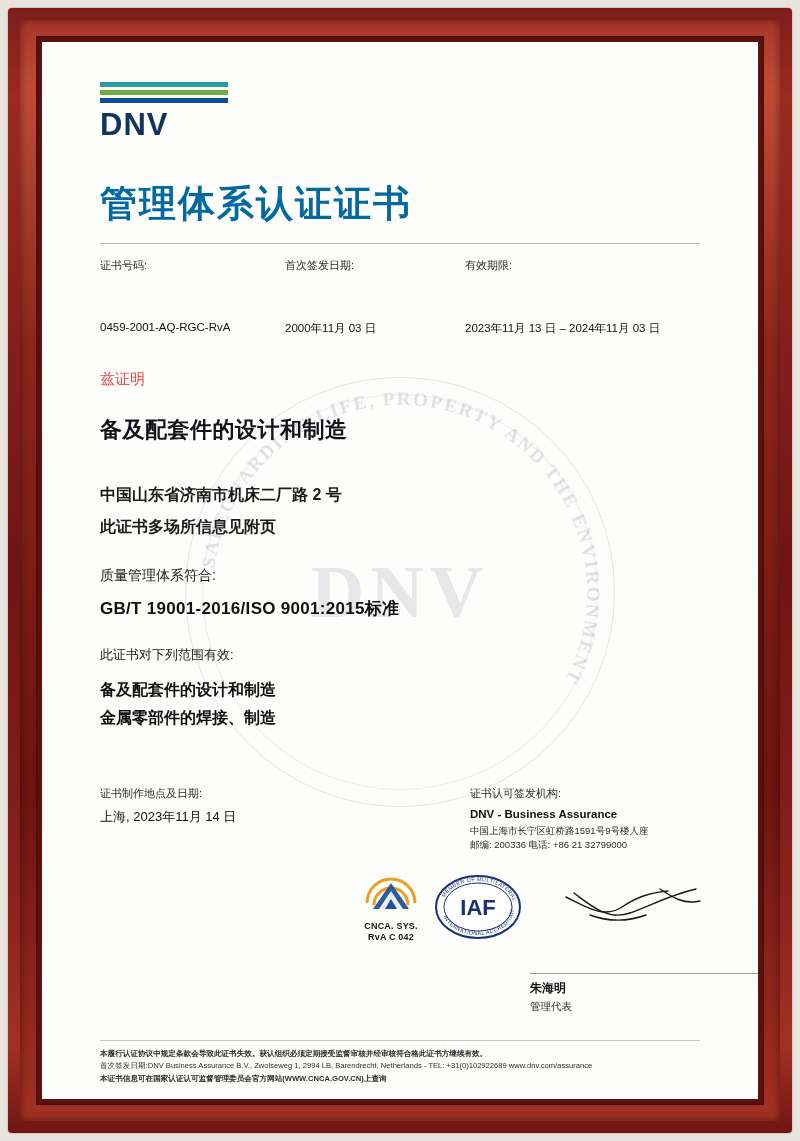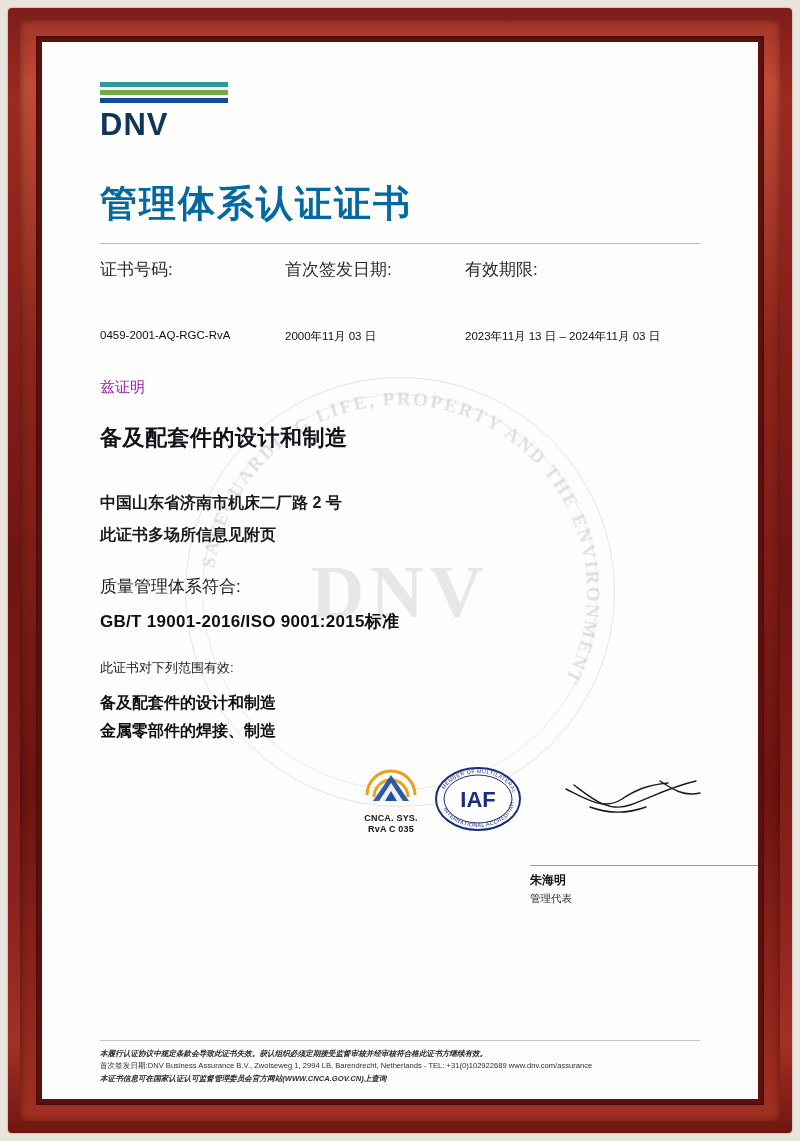--- a/index.html
+++ b/index.html
@@ -123,50 +123,50 @@
   
   .meta-row {
     display: flex;
     margin-top: 14px;
   }
   .meta-col { padding-right: 24px; }
   .meta-col.c1 { width: 185px; }
   .meta-col.c2 { width: 180px; }
   .meta-col.c3 { flex: 1; }
   .meta-label {
-    font-size: 17px;
+    font-size: 11px;
     color: #2c2c2c;
     margin-bottom: 17px;
   }
   .meta-value {
     font-size: 11.5px;
     color: #111;
     margin-top: 48px;
   }
   .body { margin-top: 34px; }
   .hereby {
     font-size: 15px;
-    color: #a21caf;
+    color: #ef4444;
     margin-bottom: 26px;
   }
   .company {
     font-size: 22px;
     font-weight: 700;
     color: #11121a;
     letter-spacing: .5px;
     margin-bottom: 34px;
   }
   .addr-line {
     font-size: 16px;
     line-height: 2.0;
     color: #1b1b1b;
     font-weight: bold;
   }
   .section-label {
-    font-size: 17px;
+    font-size: 14px;
     margin-top: 24px;
     color: #1b1b1b;
   }
   .standard {
     font-size: 17px;
     font-weight: 700;
     margin-top: 12px;
     color: #101010;
     letter-spacing: .3px;
   }
@@ -254,21 +254,21 @@
     left: 58px; right: 58px; bottom: 14px;
     z-index: 4;
     border-top: 1px solid #c6c6c6;
     padding-top: 7px;
   }
   .fp-line {
     font-size: 7.6px;
     line-height: 1.62;
     color: #2e2e2e;
   }
-  .fp-line.b { font-weight: 700; font-style: italic; }
+  .fp-line.b { font-weight: 700; }
 </style>
 </head>
 <body>
 
 <div class="page">
   <div class="frame-outer"></div>
   <div class="frame-bevel"></div>
   <div class="frame-inner-line"></div>
 
   <div class="paper">
@@ -324,38 +324,50 @@
         <div class="section-label">质量管理体系符合:</div>
         <div class="standard">GB/T 19001-2016/ISO 9001:2015标准</div>
 
         <div class="scope-label">此证书对下列范围有效:</div>
         <div class="scope-text">
           <div>备及配套件的设计和制造</div>
           <div>金属零部件的焊接、制造</div>
         </div>
       </div>
 
+      <div class="sig-row">
+        <div class="sig-left">
+          <div class="sig-head">证书制作地点及日期:</div>
+          <div class="sig-place">上海, 2023年11月 14 日</div>
+        </div>
+        <div class="sig-right">
+          <div class="sig-head">证书认可签发机构:</div>
+          <div class="ra-name">DNV - Business Assurance</div>
+          <div class="ra-line">中国上海市长宁区虹桥路1591号9号楼人座</div>
+          <div class="ra-line">邮编: 200336  电话: +86 21 32799000</div>
+        </div>
+      </div>
 
       <div class="marks">
 
         <div class="rva-mark">
           <div class="rva-glyph">
             <svg width="72" height="52" viewBox="0 0 72 52" aria-hidden="true">
               <g fill="none" stroke="#e8a020" stroke-width="3">
                 <path d="M12 34 A24 24 0 0 1 60 34"></path>
                 <path d="M19 36 A17 17 0 0 1 53 36"></path>
                 <path d="M26 38 A10 10 0 0 1 46 38"></path>
               </g>
               <path d="M18 40 L36 14 L54 40 Z" fill="#1c4f9c" opacity=".92"></path>
               <path d="M24 40 L36 22 L48 40 Z" fill="#ffffff" opacity=".9"></path>
               <path d="M30 40 L36 30 L42 40 Z" fill="#1c4f9c"></path>
             </svg>
           </div>
           <div class="rva-text">CNCA. SYS.</div>
-          <div class="rva-text">RvA C 035</div>
+          <div class="rva-text">RvA C 042</div>
         </div>
 
         <div class="iaf-mark">
           <svg width="86" height="64" viewBox="0 0 86 64" aria-hidden="true">
             <ellipse cx="43" cy="32" rx="42" ry="31" fill="#ffffff" stroke="#18307a" stroke-width="2"></ellipse>
             <ellipse cx="43" cy="32" rx="34" ry="24" fill="none" stroke="#18307a" stroke-width="1"></ellipse>
             <defs>
               <path id="iaftop" d="M 43,32 m -36,0 a 36,26 0 0 1 72,0"></path>
               <path id="iafbot" d="M 43,32 m -36,2 a 36,26 0 0 0 72,0"></path>
             </defs>

